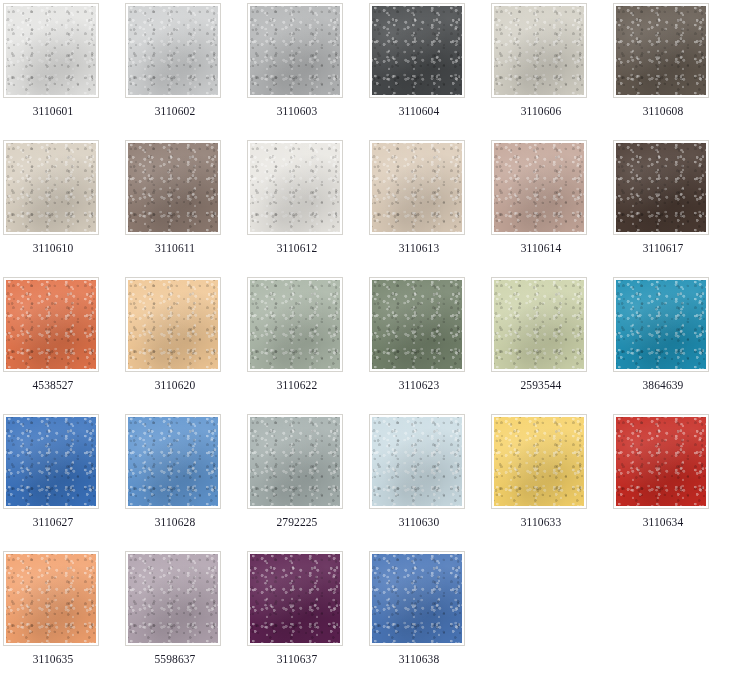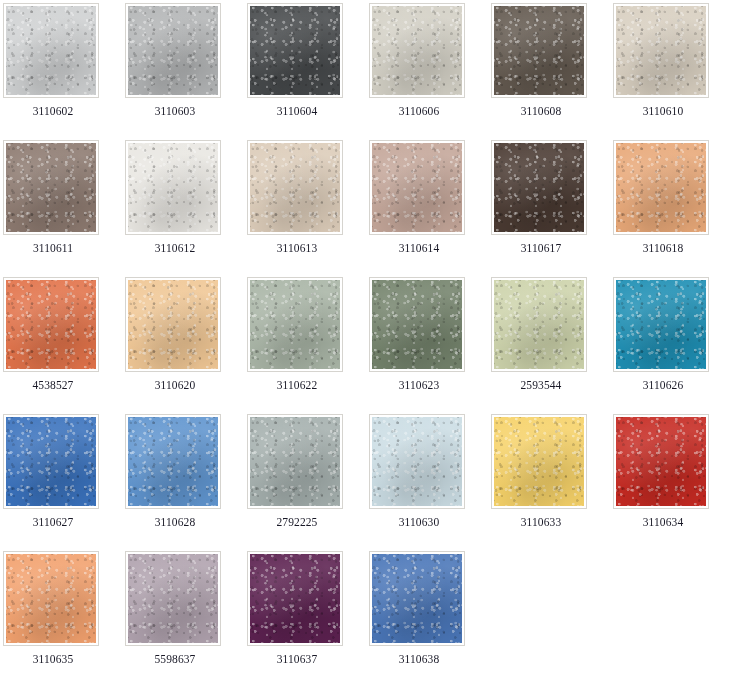--- a/index.html
+++ b/index.html
@@ -94,20 +94,26 @@
     letter-spacing: .1px;
     white-space: nowrap;
   }
 </style>
 </head>
 <body>
 
 <div id="swatch-grid">
     <div class="swatch-cell">
       <div class="swatch-frame">
+        <div class="swatch-chip" style="background-color: rgb(228, 228, 226);"></div>
+      </div>
+      <div class="swatch-label">3110601</div>
+    </div>
+    <div class="swatch-cell">
+      <div class="swatch-frame">
         <div class="swatch-chip" style="background-color: rgb(207, 209, 210);"></div>
       </div>
       <div class="swatch-label">3110602</div>
     </div>
     <div class="swatch-cell">
       <div class="swatch-frame">
         <div class="swatch-chip" style="background-color: rgb(179, 181, 182);"></div>
       </div>
       <div class="swatch-label">3110603</div>
     </div>
@@ -160,26 +166,20 @@
       <div class="swatch-label">3110614</div>
     </div>
     <div class="swatch-cell">
       <div class="swatch-frame">
         <div class="swatch-chip" style="background-color: rgb(74, 58, 50);"></div>
       </div>
       <div class="swatch-label">3110617</div>
     </div>
     <div class="swatch-cell">
       <div class="swatch-frame">
-        <div class="swatch-chip" style="background-color: rgb(232, 168, 120);"></div>
-      </div>
-      <div class="swatch-label">3110618</div>
-    </div>
-    <div class="swatch-cell">
-      <div class="swatch-frame">
         <div class="swatch-chip" style="background-color: rgb(226, 115, 74);"></div>
       </div>
       <div class="swatch-label">4538527</div>
     </div>
     <div class="swatch-cell">
       <div class="swatch-frame">
         <div class="swatch-chip" style="background-color: rgb(240, 199, 149);"></div>
       </div>
       <div class="swatch-label">3110620</div>
     </div>
@@ -198,21 +198,21 @@
     <div class="swatch-cell">
       <div class="swatch-frame">
         <div class="swatch-chip" style="background-color: rgb(205, 211, 171);"></div>
       </div>
       <div class="swatch-label">2593544</div>
     </div>
     <div class="swatch-cell">
       <div class="swatch-frame">
         <div class="swatch-chip" style="background-color: rgb(30, 143, 180);"></div>
       </div>
-      <div class="swatch-label">3110626</div>
+      <div class="swatch-label">3864639</div>
     </div>
     <div class="swatch-cell">
       <div class="swatch-frame">
         <div class="swatch-chip" style="background-color: rgb(58, 114, 189);"></div>
       </div>
       <div class="swatch-label">3110627</div>
     </div>
     <div class="swatch-cell">
       <div class="swatch-frame">
         <div class="swatch-chip" style="background-color: rgb(96, 149, 207);"></div>

